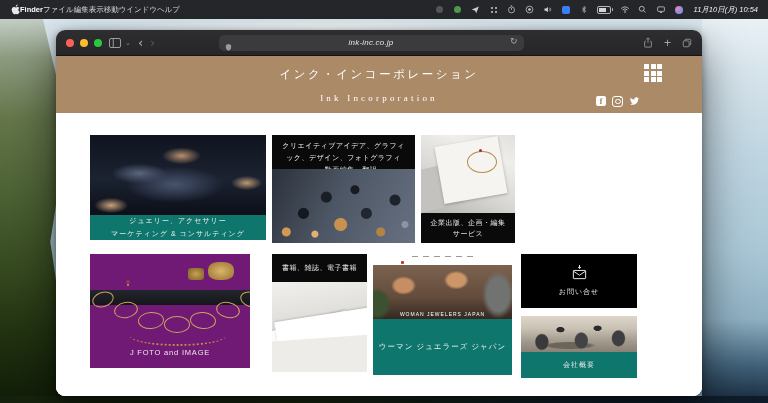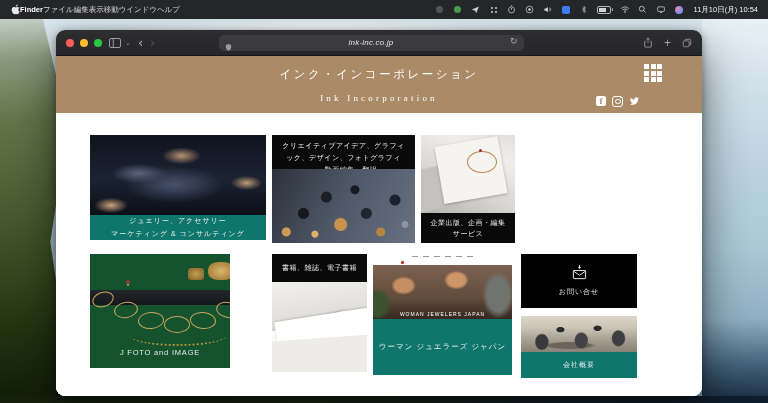--- a/index.html
+++ b/index.html
@@ -16,21 +16,21 @@
     background:linear-gradient(90deg,#16210d 0%,#1d2b13 40%,#14232f 75%,#0d1b2a 100%);}
   .cloud{position:absolute;left:105px;top:20px;width:440px;height:15px;border-radius:50%;
     background:radial-gradient(ellipse at 50% 50%,rgba(255,255,255,.85),rgba(255,255,255,0) 72%);}
 
   
   .menubar{position:absolute;left:0;top:0;width:100%;height:19px;background:rgba(18,18,20,.9);
     display:flex;align-items:center;padding:0 10px;box-sizing:border-box;color:#e6e6ea;}
   .mb-left{display:flex;align-items:center;}
   .mb-item{font-size:7.5px;color:#dcdce0;white-space:nowrap;}
   .mb-item.finder{font-weight:bold;color:#fff;}
-  .mb-right{margin-left:auto;display:flex;align-items:flex-end;gap:8px;}
+  .mb-right{margin-left:auto;display:flex;align-items:flex-end;gap:8px;font-style:italic;}
   .si{display:inline-flex;align-items:center;justify-content:center;width:10px;height:10px;}
   .clock{font-size:7.5px;color:#f2f2f4;white-space:nowrap;margin-left:2px;}
   .dot-ic{width:7px;height:7px;border-radius:50%;}
   .blue-app{width:8px;height:8px;border-radius:2px;background:#3b82f6;}
   .siri{width:8px;height:8px;border-radius:50%;
     background:radial-gradient(circle at 35% 35%,#ff8a8a,#8a8aff 55%,#4ad2c2 100%);}
   .batt{width:12px;height:6px;border:1px solid #b8b8bc;border-radius:2px;position:relative;}
   .batt i{position:absolute;left:1px;top:1px;bottom:1px;width:7px;background:#d8d8dc;display:block;}
   .batt:after{content:"";position:absolute;right:-3px;top:1.5px;width:1.5px;height:3px;background:#b8b8bc;border-radius:1px;}
 
@@ -327,21 +327,21 @@
           <div class="photo p-publishing">
             <i class="sh" style="left:-10px;top:32px;width:48px;height:42px;background:#c3c2be;transform:rotate(-14deg);"></i>
             <i class="sh" style="left:18px;top:6px;width:64px;height:58px;background:#f5f4f1;transform:rotate(-10deg);box-shadow:0 1px 3px rgba(0,0,0,.25);"></i>
             <i class="sh" style="left:46px;top:16px;width:28px;height:20px;border:1.4px solid #b98a4a;border-radius:50%;"></i>
             <i class="sh" style="left:58px;top:14px;width:3px;height:3px;background:#9c3344;border-radius:50%;"></i>
           </div>
           <div class="band" style="height:30px;padding:4px 6px;line-height:11px;">企業出版、企画・編集サービス</div>
         </div>
 
 
-        <div class="tile" style="left:34px;top:141px;width:140px;height:114px;background:#14532d;">
+        <div class="tile" style="left:34px;top:141px;width:160px;height:114px;background:#701a75;">
           <div class="photo" style="height:114px;">
             <i class="sh" style="left:0;top:36px;width:100%;height:15px;background:linear-gradient(#23262c,#14161b);"></i>
             <i class="sh link" style="left:2px;top:38px;width:20px;height:13px;transform:rotate(-18deg);"></i>
             <i class="sh link" style="left:24px;top:48px;width:22px;height:14px;transform:rotate(-10deg);"></i>
             <i class="sh link" style="left:48px;top:58px;width:24px;height:15px;transform:rotate(-4deg);"></i>
             <i class="sh link" style="left:74px;top:62px;width:24px;height:15px;"></i>
             <i class="sh link" style="left:100px;top:58px;width:24px;height:15px;transform:rotate(5deg);"></i>
             <i class="sh link" style="left:126px;top:48px;width:22px;height:14px;transform:rotate(12deg);"></i>
             <i class="sh link" style="left:150px;top:38px;width:20px;height:13px;transform:rotate(18deg);"></i>
             <i class="sh" style="left:40px;top:72px;width:96px;height:18px;border-bottom:2.5px dotted #b8923f;border-radius:50%;"></i>

